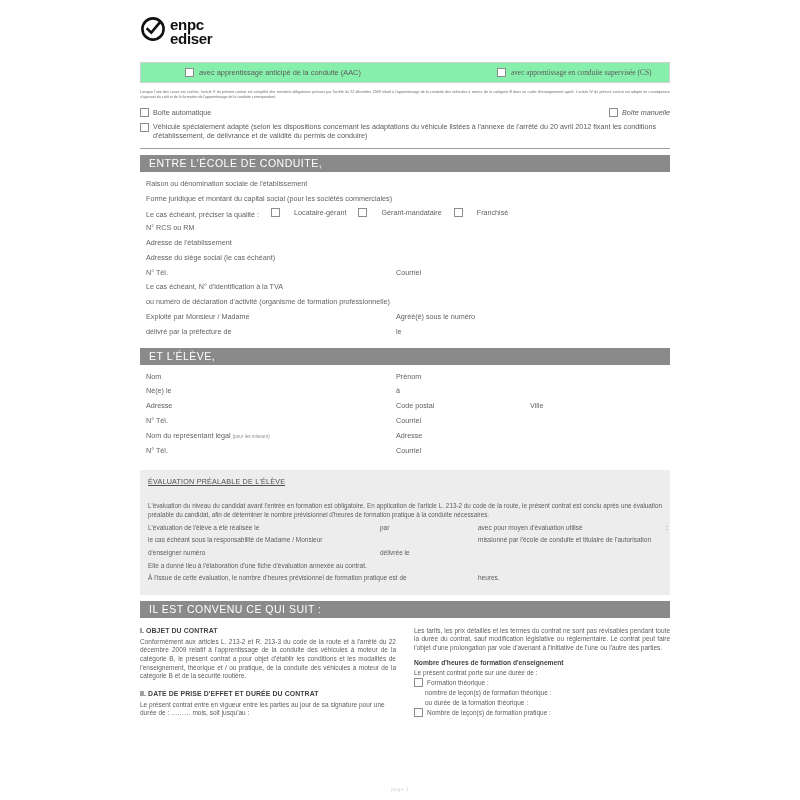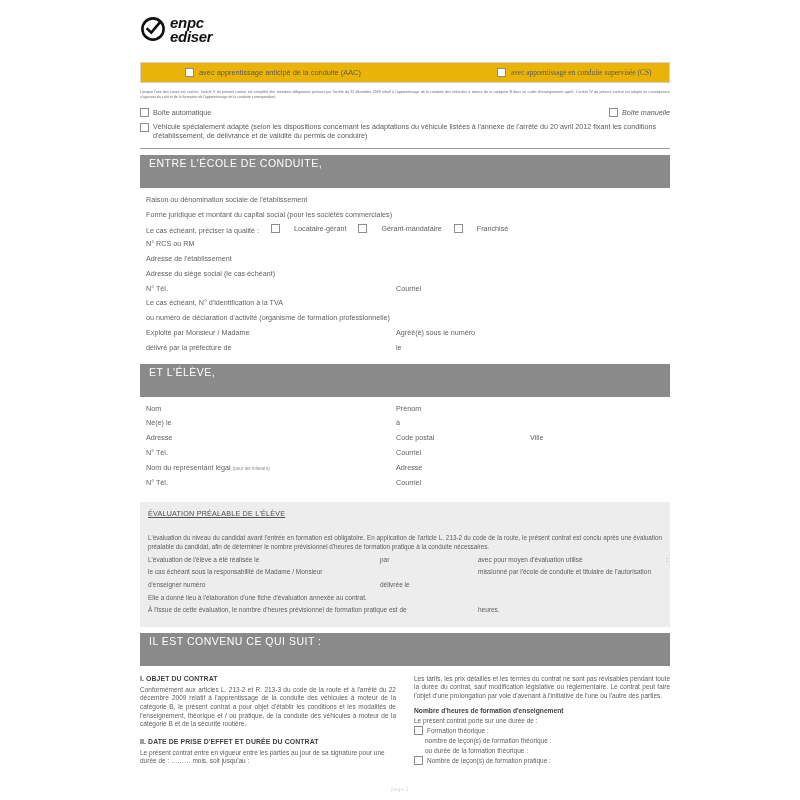--- a/index.html
+++ b/index.html
@@ -35,38 +35,37 @@
     letter-spacing: 0.2px;
     color: #4d4d4d;
     font-weight: normal;
     font-stretch: condensed;
     margin: 0;
     padding-top: 2px;
   }
   .doc-title .l2 { display: block; }
   .logo {
     display: flex;
-    align-items: flex-start;
+    align-items: flex-end;
     gap: 4px;
     padding-top: 2px;
-    font-style: italic;
   }
   .logo-mark { display: block; }
   .logo-text {
     font-size: 15px;
     font-weight: bold;
     line-height: 14px;
     color: #111;
     letter-spacing: -0.3px;
   }
   .logo-text span { display: block; }
 
   
   .band {
-    background: #eab308;
+    background: #86efac;
     border: 1px solid #d2d2d2;
     height: 19px;
     display: flex;
     align-items: center;
     margin-top: 4px;
   }
   .band .opt {
     display: flex;
     align-items: center;
     gap: 5px;
@@ -114,21 +113,21 @@
   .vehicule .cb { margin-top: 1px; }
   .rule {
     border-top: 1px solid #9e9e9e;
     margin-top: 7px;
   }
 
   
   .secbar {
     background: #8a8a8a;
     color: #ffffff;
-    height: 33px;
+    height: 17px;
     line-height: 17px;
     padding-left: 9px;
     font-size: 10.5px;
     letter-spacing: 0.5px;
     margin-top: 6px;
   }
 
   
   .fields { margin-top: 7px; }
   .fline {

